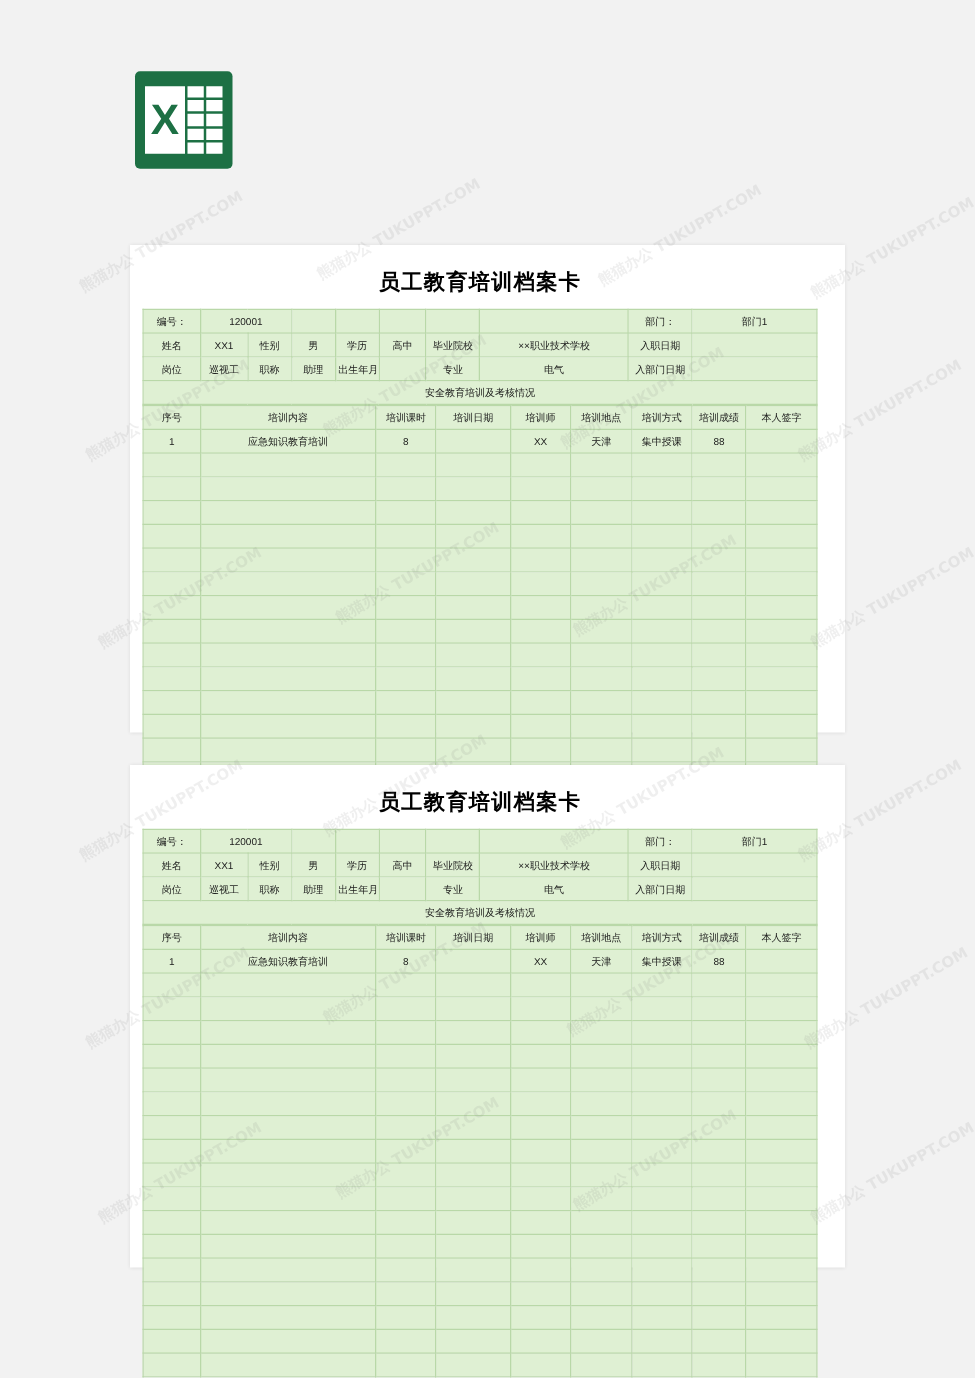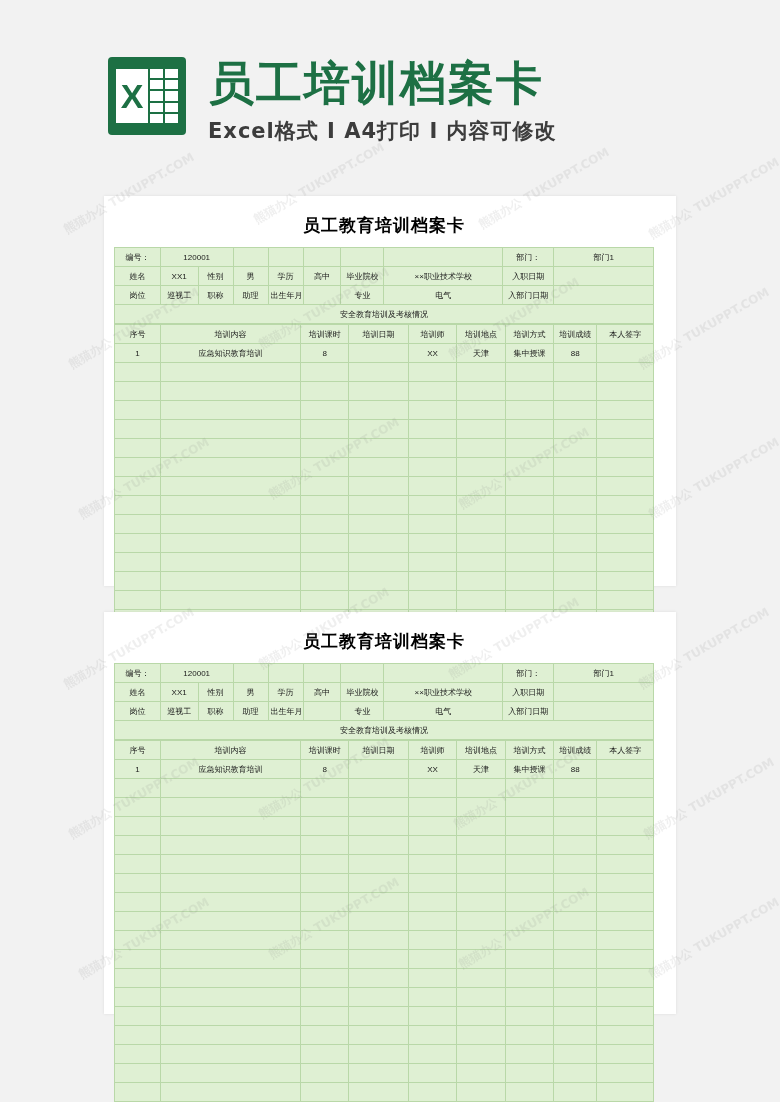--- a/index.html
+++ b/index.html
@@ -154,24 +154,20 @@
         <i></i>
         <i></i>
         <i></i>
         <i></i>
         <i></i>
         <i></i>
         <i></i>
         <i></i>
         <i></i>
     </div>
-  </div>
-  <div class="header-text">
-    <div class="main-title">员工培训档案卡</div>
-    <div class="sub-title">Excel格式 Ⅰ A4打印 Ⅰ 内容可修改</div>
   </div>
 </div>
 
 <div class="page" id="page1">
   <div class="sheet-title">员工教育培训档案卡</div>
   <table class="grid-table">
     <colgroup>
       <col style="width:8.5%">
         <col style="width:7%">
         <col style="width:6.5%">

